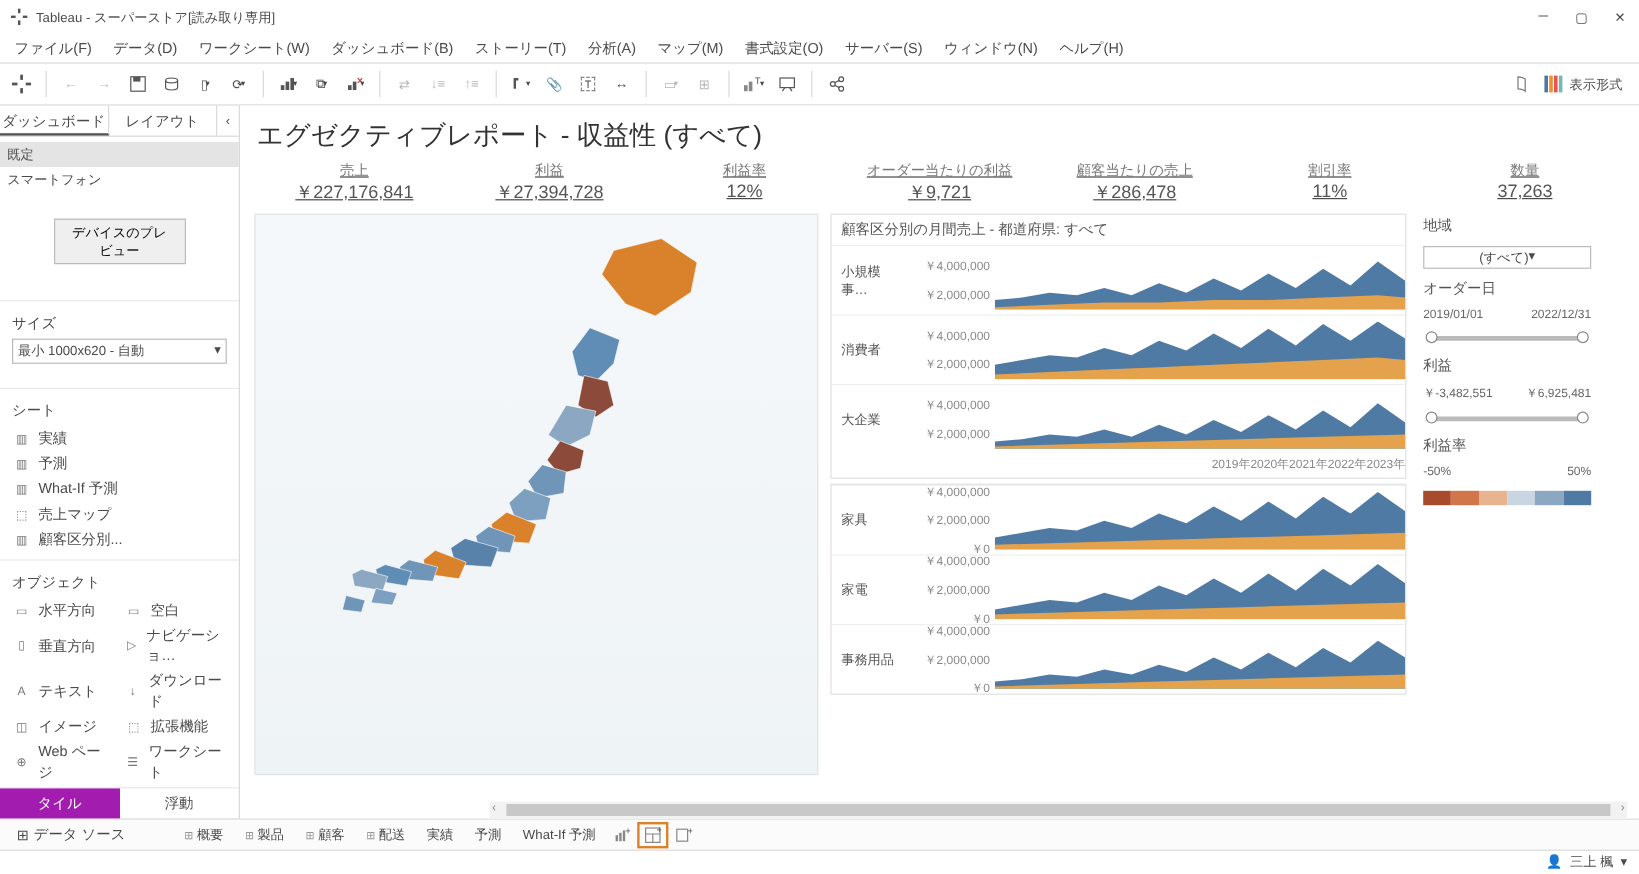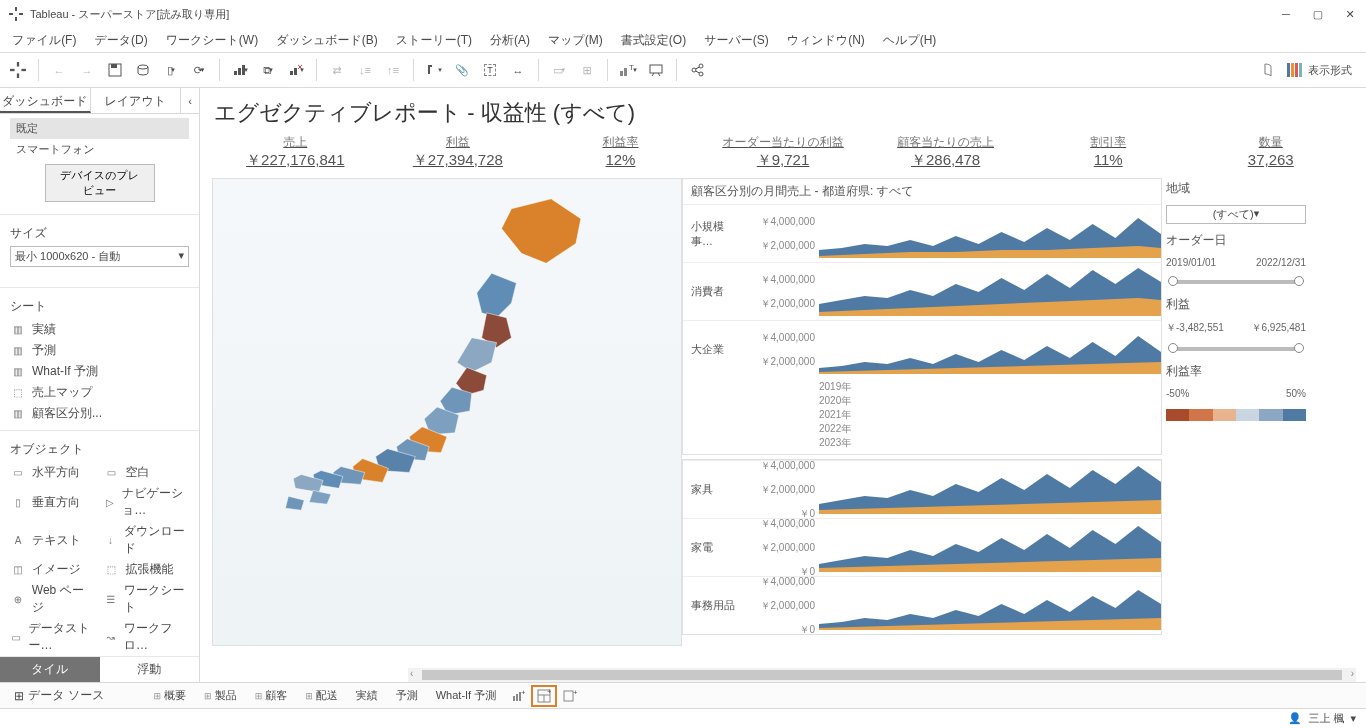--- a/index.html
+++ b/index.html
@@ -19,52 +19,52 @@
 .show-me { margin-left: auto; display: flex; align-items: center; gap: 6px; cursor: pointer; padding: 0 8px; }
 .show-me-icon { display: flex; gap: 1px; }
 .show-me-icon div { width: 3px; height: 14px; }
 .main { display: flex; height: calc(100% - 28px - 24px - 36px - 26px - 20px); }
 .sidebar { width: 200px; border-right: 1px solid #d9d9d9; display: flex; flex-direction: column; }
 .side-tabs { display: flex; border-bottom: 1px solid #d9d9d9; height: 26px; }
 .side-tab { flex: 1; text-align: center; padding: 5px 0; cursor: pointer; font-size: 12px; border-right: 1px solid #d9d9d9; }
 .side-tab.active { border-bottom: 2px solid #555; }
 .side-collapse { width: 18px; display: flex; align-items: center; justify-content: center; cursor: pointer; }
 .side-content { flex: 1; overflow-y: auto; }
-.device-list { padding: 4px 10px; }
+.device-list { padding: 4px 0; }
 .device-row { padding: 3px 6px; cursor: pointer; }
 .device-row.active { background: #e4e4e4; }
-.device-preview-btn { border: 1px solid #bbb; padding: 3px 10px; margin: 4px auto; display: block; width: 110px; text-align: center; cursor: pointer; font-size: 11px; }
+.device-preview-btn { border: 1px solid #bbb; padding: 3px 10px; margin: 22px auto; display: block; width: 110px; text-align: center; cursor: pointer; font-size: 11px; }
 .side-hr { height: 1px; background: #e8e8e8; margin: 4px 0; }
 .size-label { font-size: 12px; padding: 6px 10px 2px; }
 .size-select { margin: 2px 10px 20px; border: 1px solid #bbb; padding: 2px 4px; display: flex; justify-content: space-between; cursor: pointer; font-size: 11px; }
 .sheet-list, .obj-list { padding: 2px 0; }
 .sheet-item, .obj-item { display: flex; align-items: center; gap: 6px; padding: 2px 10px; cursor: pointer; font-size: 12px; }
 .sheet-icon, .obj-icon { width: 16px; height: 14px; display: inline-flex; align-items: center; justify-content: center; font-size: 10px; color: #777; }
 .obj-2col { display: flex; flex-wrap: wrap; padding: 2px 6px; }
 .obj-2col .obj-item { width: 50%; padding: 2px 4px; }
 .tile-float { display: flex; margin-top: auto; border-top: 1px solid #e8e8e8; }
 .tile-btn, .float-btn { flex: 1; text-align: center; padding: 4px 0; cursor: pointer; font-size: 12px; }
-.tile-btn { background: #737373; color: #fff; }
+.tile-btn { background: #a21caf; color: #fff; }
 .canvas { flex: 1; position: relative; background: #fff; }
 .canvas-title { font-size: 22px; font-weight: 500; padding: 10px 14px 6px; color: #333; }
 .kpi-row { display: flex; padding: 0 14px 8px; text-decoration: underline; }
 .kpi { text-align: center; flex: 1; }
 .kpi-label { font-size: 12px; color: #777; }
 .kpi-value { font-size: 15px; color: #555; font-weight: 500; }
-.dash-body { display: flex; padding: 0 12px; gap: 0; }
+.dash-body { display: flex; padding: 0 12px; gap: 10px; }
 .map-panel { width: 470px; height: 468px; border: 1px solid #e0e0e0; background: linear-gradient(#f5f8fa,#eef3f6); position: relative; }
 .charts-col { width: 480px; display: flex; flex-direction: column; gap: 4px; }
 .chart-group { border: 1px solid #e0e0e0; }
 .chart-title { font-size: 12px; padding: 4px 8px; color: #555; }
 .chart-row { display: flex; align-items: center; height: 58px; border-top: 1px solid #eee; }
 .chart-lbl { width: 60px; font-size: 11px; text-align: left; padding-left: 8px; color: #555; }
 .chart-axis { width: 76px; font-size: 10px; color: #888; text-align: right; padding-right: 4px; display: flex; flex-direction: column; gap: 10px; }
 .chart-area { flex: 1; height: 48px; }
 .chart-area svg { width: 100%; height: 100%; display: block; }
-.year-axis { display: flex; justify-content: flex-end; font-size: 10px; color: #888; padding: 2px 0 4px 136px; flex-direction: column; }
+.year-axis { display: flex; justify-content: flex-end; font-size: 10px; color: #888; padding: 2px 0 4px 136px; }
 .filters-col { width: 148px; display: flex; flex-direction: column; gap: 8px; padding: 2px 4px; }
 .filter-label { font-size: 12px; color: #555; }
 .filter-select { border: 1px solid #bbb; padding: 1px 4px; display: flex; justify-content: center; cursor: pointer; font-size: 11px; }
 .slider-ends { display: flex; justify-content: space-between; font-size: 10px; color: #666; }
 .slider-track { height: 4px; background: #bbb; border-radius: 2px; position: relative; margin: 4px 4px; }
 .slider-thumb { width: 10px; height: 10px; background: #fff; border: 1px solid #888; border-radius: 50%; position: absolute; top: -4px; cursor: pointer; }
 .legend-bar { height: 12px; display: flex; margin-top: 2px; }
 .legend-bar div { flex: 1; }
 .tabs-bar { height: 26px; border-top: 1px solid #d9d9d9; display: flex; align-items: center; padding: 0 4px; gap: 0; background: #fbfbfb; }
 .data-src-tab { display: flex; align-items: center; gap: 4px; padding: 0 10px; height: 100%; cursor: pointer; font-size: 12px; }

